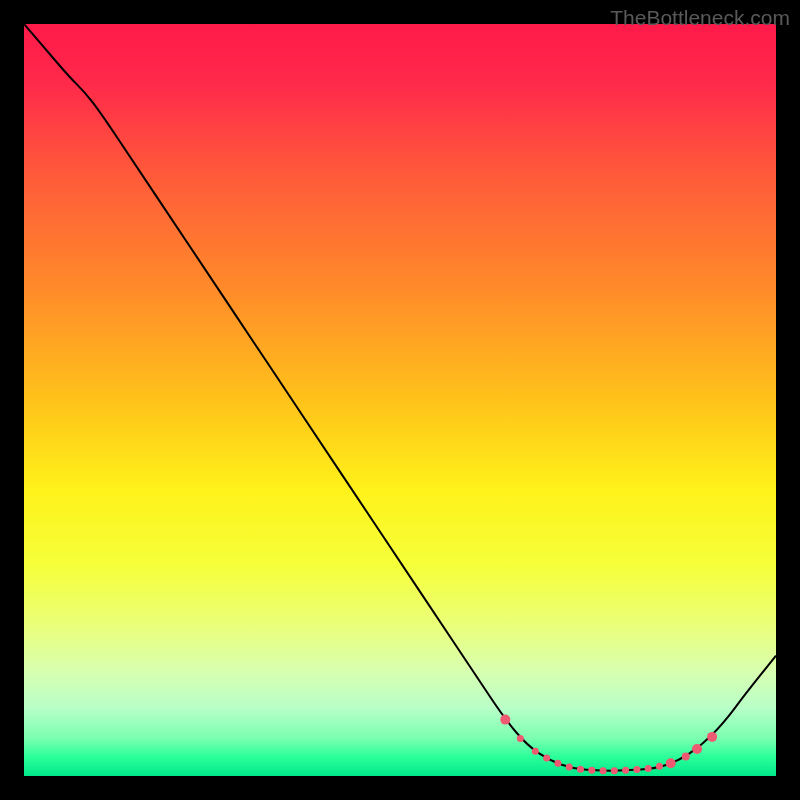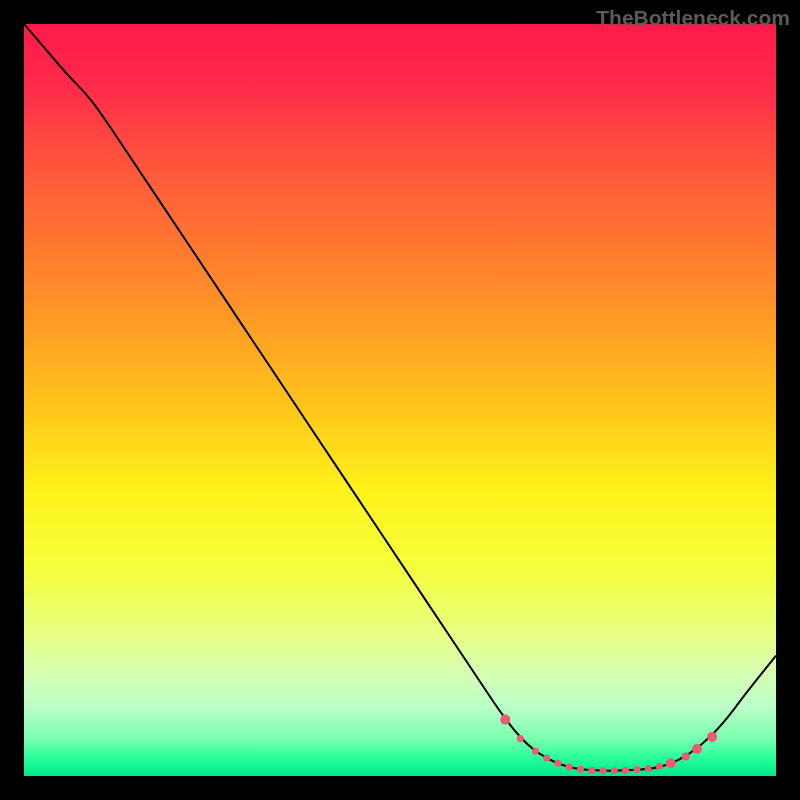--- a/index.html
+++ b/index.html
@@ -10,21 +10,21 @@
     position: relative;
     overflow: hidden;
     font-family: Arial, sans-serif;
   }
   .watermark {
     position: absolute;
     top: 6px;
     right: 10px;
     color: #5a5a5a;
     font-size: 21px;
-    font-weight: 700;
+    font-weight: 400;
     z-index: 10;
   }
   .plot-area {
     position: absolute;
     left: 24px;
     top: 24px;
     width: 752px;
     height: 752px;
   }
   .gradient-bg {

